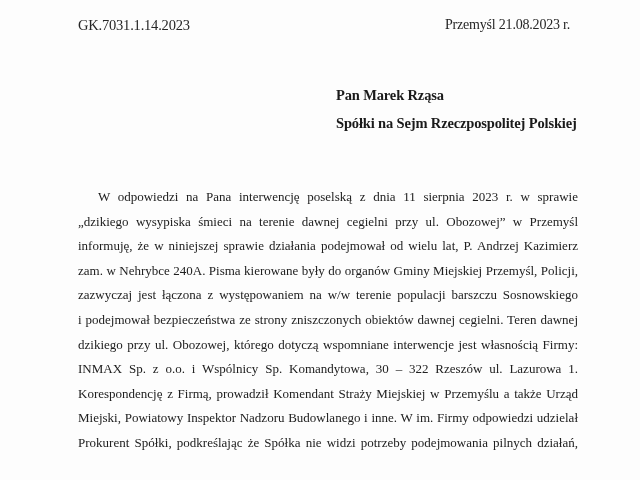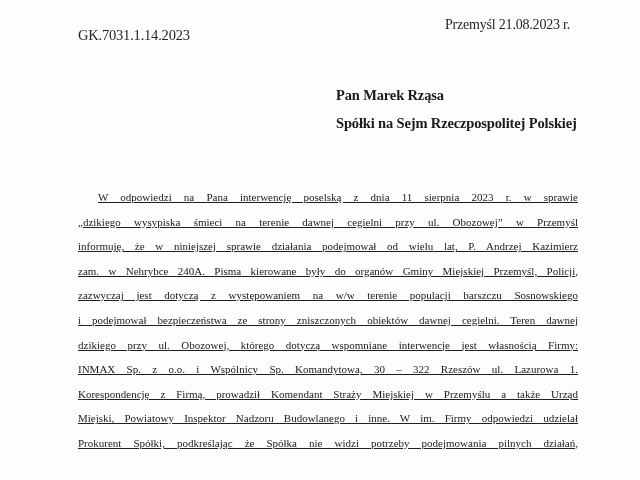--- a/index.html
+++ b/index.html
@@ -17,21 +17,21 @@
     }
     .page {
       position: absolute;
       left: 0; top: 0;
       width: 640px; height: 480px;
       background: #fdfdfd;
     }
     .ref {
       position: absolute;
       left: 78px;
-      top: 27px;
+      top: 17px;
       font-size: 14.5px;
       letter-spacing: -0.2px;
       color: #262626;
     }
     .place-date {
       position: absolute;
       left: 445px;
       top: 17px;
       font-size: 14px;
       letter-spacing: -0.2px;
@@ -52,26 +52,25 @@
     }
     .body-text {
       position: absolute;
       left: 78px;
       top: 185px;
       width: 500px;
     }
     .line {
       height: 24.6px;
       line-height: 24.6px;
-      font-size: 11px;
+      font-size: 13px;
       white-space: nowrap;
       text-align: justify;
       text-align-last: justify;
       color: #202020;
-      text-decoration: underline;
     }
     .line.first {
       padding-left: 20px;
     }
   </style>
 </head>
 <body>
 
 <div class="page">
 
@@ -81,21 +80,21 @@
   <div class="addressee">
     <div>Pan Marek Rząsa</div>
     <div>Spółki na Sejm Rzeczpospolitej Polskiej</div>
   </div>
 
   <div class="body-text">
     <div class="line first">W odpowiedzi na Pana interwencję poselską z dnia 11 sierpnia 2023 r. w sprawie</div>
     <div class="line">„dzikiego wysypiska śmieci na terenie dawnej cegielni przy ul. Obozowej” w Przemyśl</div>
     <div class="line">informuję, że w niniejszej sprawie działania podejmował od wielu lat, P. Andrzej Kazimierz</div>
     <div class="line">zam. w Nehrybce 240A. Pisma kierowane były do organów Gminy Miejskiej Przemyśl, Policji,</div>
-    <div class="line">zazwyczaj jest dotyczą z występowaniem na w/w terenie populacji barszczu Sosnowskiego</div>
+    <div class="line">zazwyczaj jest łączona z występowaniem na w/w terenie populacji barszczu Sosnowskiego</div>
     <div class="line">i podejmował bezpieczeństwa ze strony zniszczonych obiektów dawnej cegielni. Teren dawnej</div>
     <div class="line">dzikiego przy ul. Obozowej, którego dotyczą wspomniane interwencje jest własnością Firmy:</div>
     <div class="line">INMAX Sp. z o.o. i Wspólnicy Sp. Komandytowa, 30 – 322 Rzeszów ul. Lazurowa 1.</div>
     <div class="line">Korespondencję z Firmą, prowadził Komendant Straży Miejskiej w Przemyślu a także Urząd</div>
     <div class="line">Miejski, Powiatowy Inspektor Nadzoru Budowlanego i inne. W im. Firmy odpowiedzi udzielał</div>
     <div class="line">Prokurent Spółki, podkreślając że Spółka nie widzi potrzeby podejmowania pilnych działań,</div>
 
   </div>
 
 </div>

